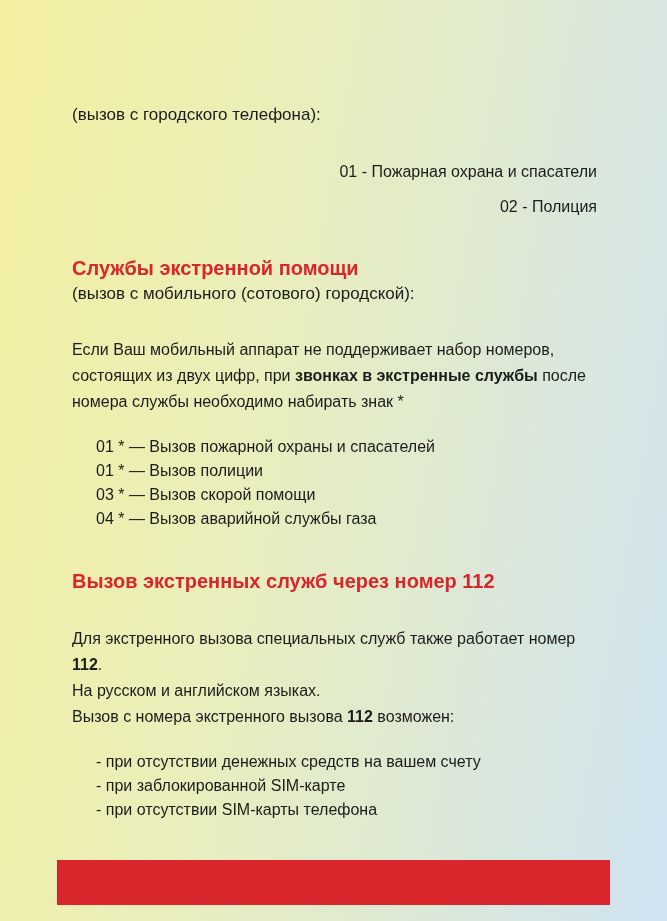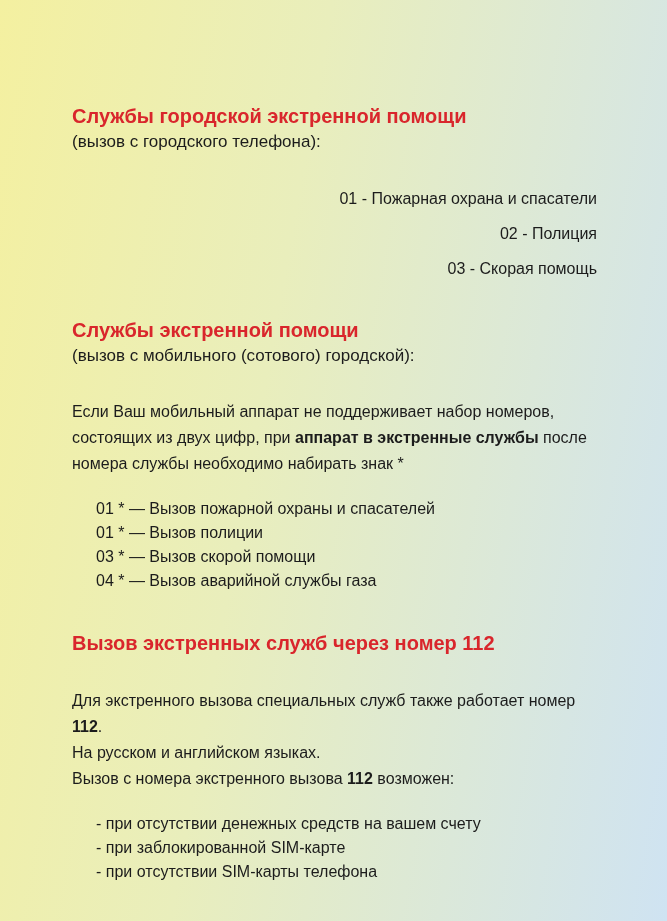--- a/index.html
+++ b/index.html
@@ -68,33 +68,31 @@
     letter-spacing: 0.4px;
     text-transform: uppercase;
   }
 </style>
 </head>
 <body>
 
 <div class="page">
 
   <div class="section">
-    <div class="heading">Службы городской экстренной помощи</div>
     <div class="subheading">(вызов с городского телефона):</div>
     <ul class="plain-list">
       <li>01 - Пожарная охрана и спасатели</li>
       <li>02 - Полиция</li>
-      <li>03 - Скорая помощь</li>
     </ul>
   </div>
 
   <div class="section">
     <div class="heading">Службы экстренной помощи</div>
     <div class="subheading">(вызов с мобильного (сотового) городской):</div>
-    <p class="paragraph"><span>Если Ваш мобильный аппарат не поддерживает набор номеров, состоящих из двух цифр, при </span><span class="b">аппарат в экстренные службы</span><span> после номера службы необходимо набирать знак *</span></p>
+    <p class="paragraph"><span>Если Ваш мобильный аппарат не поддерживает набор номеров, состоящих из двух цифр, при </span><span class="b">звонках в экстренные службы</span><span> после номера службы необходимо набирать знак *</span></p>
     <ul class="indent-list">
       <li>01 * — Вызов пожарной охраны и спасателей</li>
       <li>01 * — Вызов полиции</li>
       <li>03 * — Вызов скорой помощи</li>
       <li>04 * — Вызов аварийной службы газа</li>
     </ul>
   </div>
 
   <div class="section">
     <div class="heading">Вызов экстренных служб через номер 112</div>

